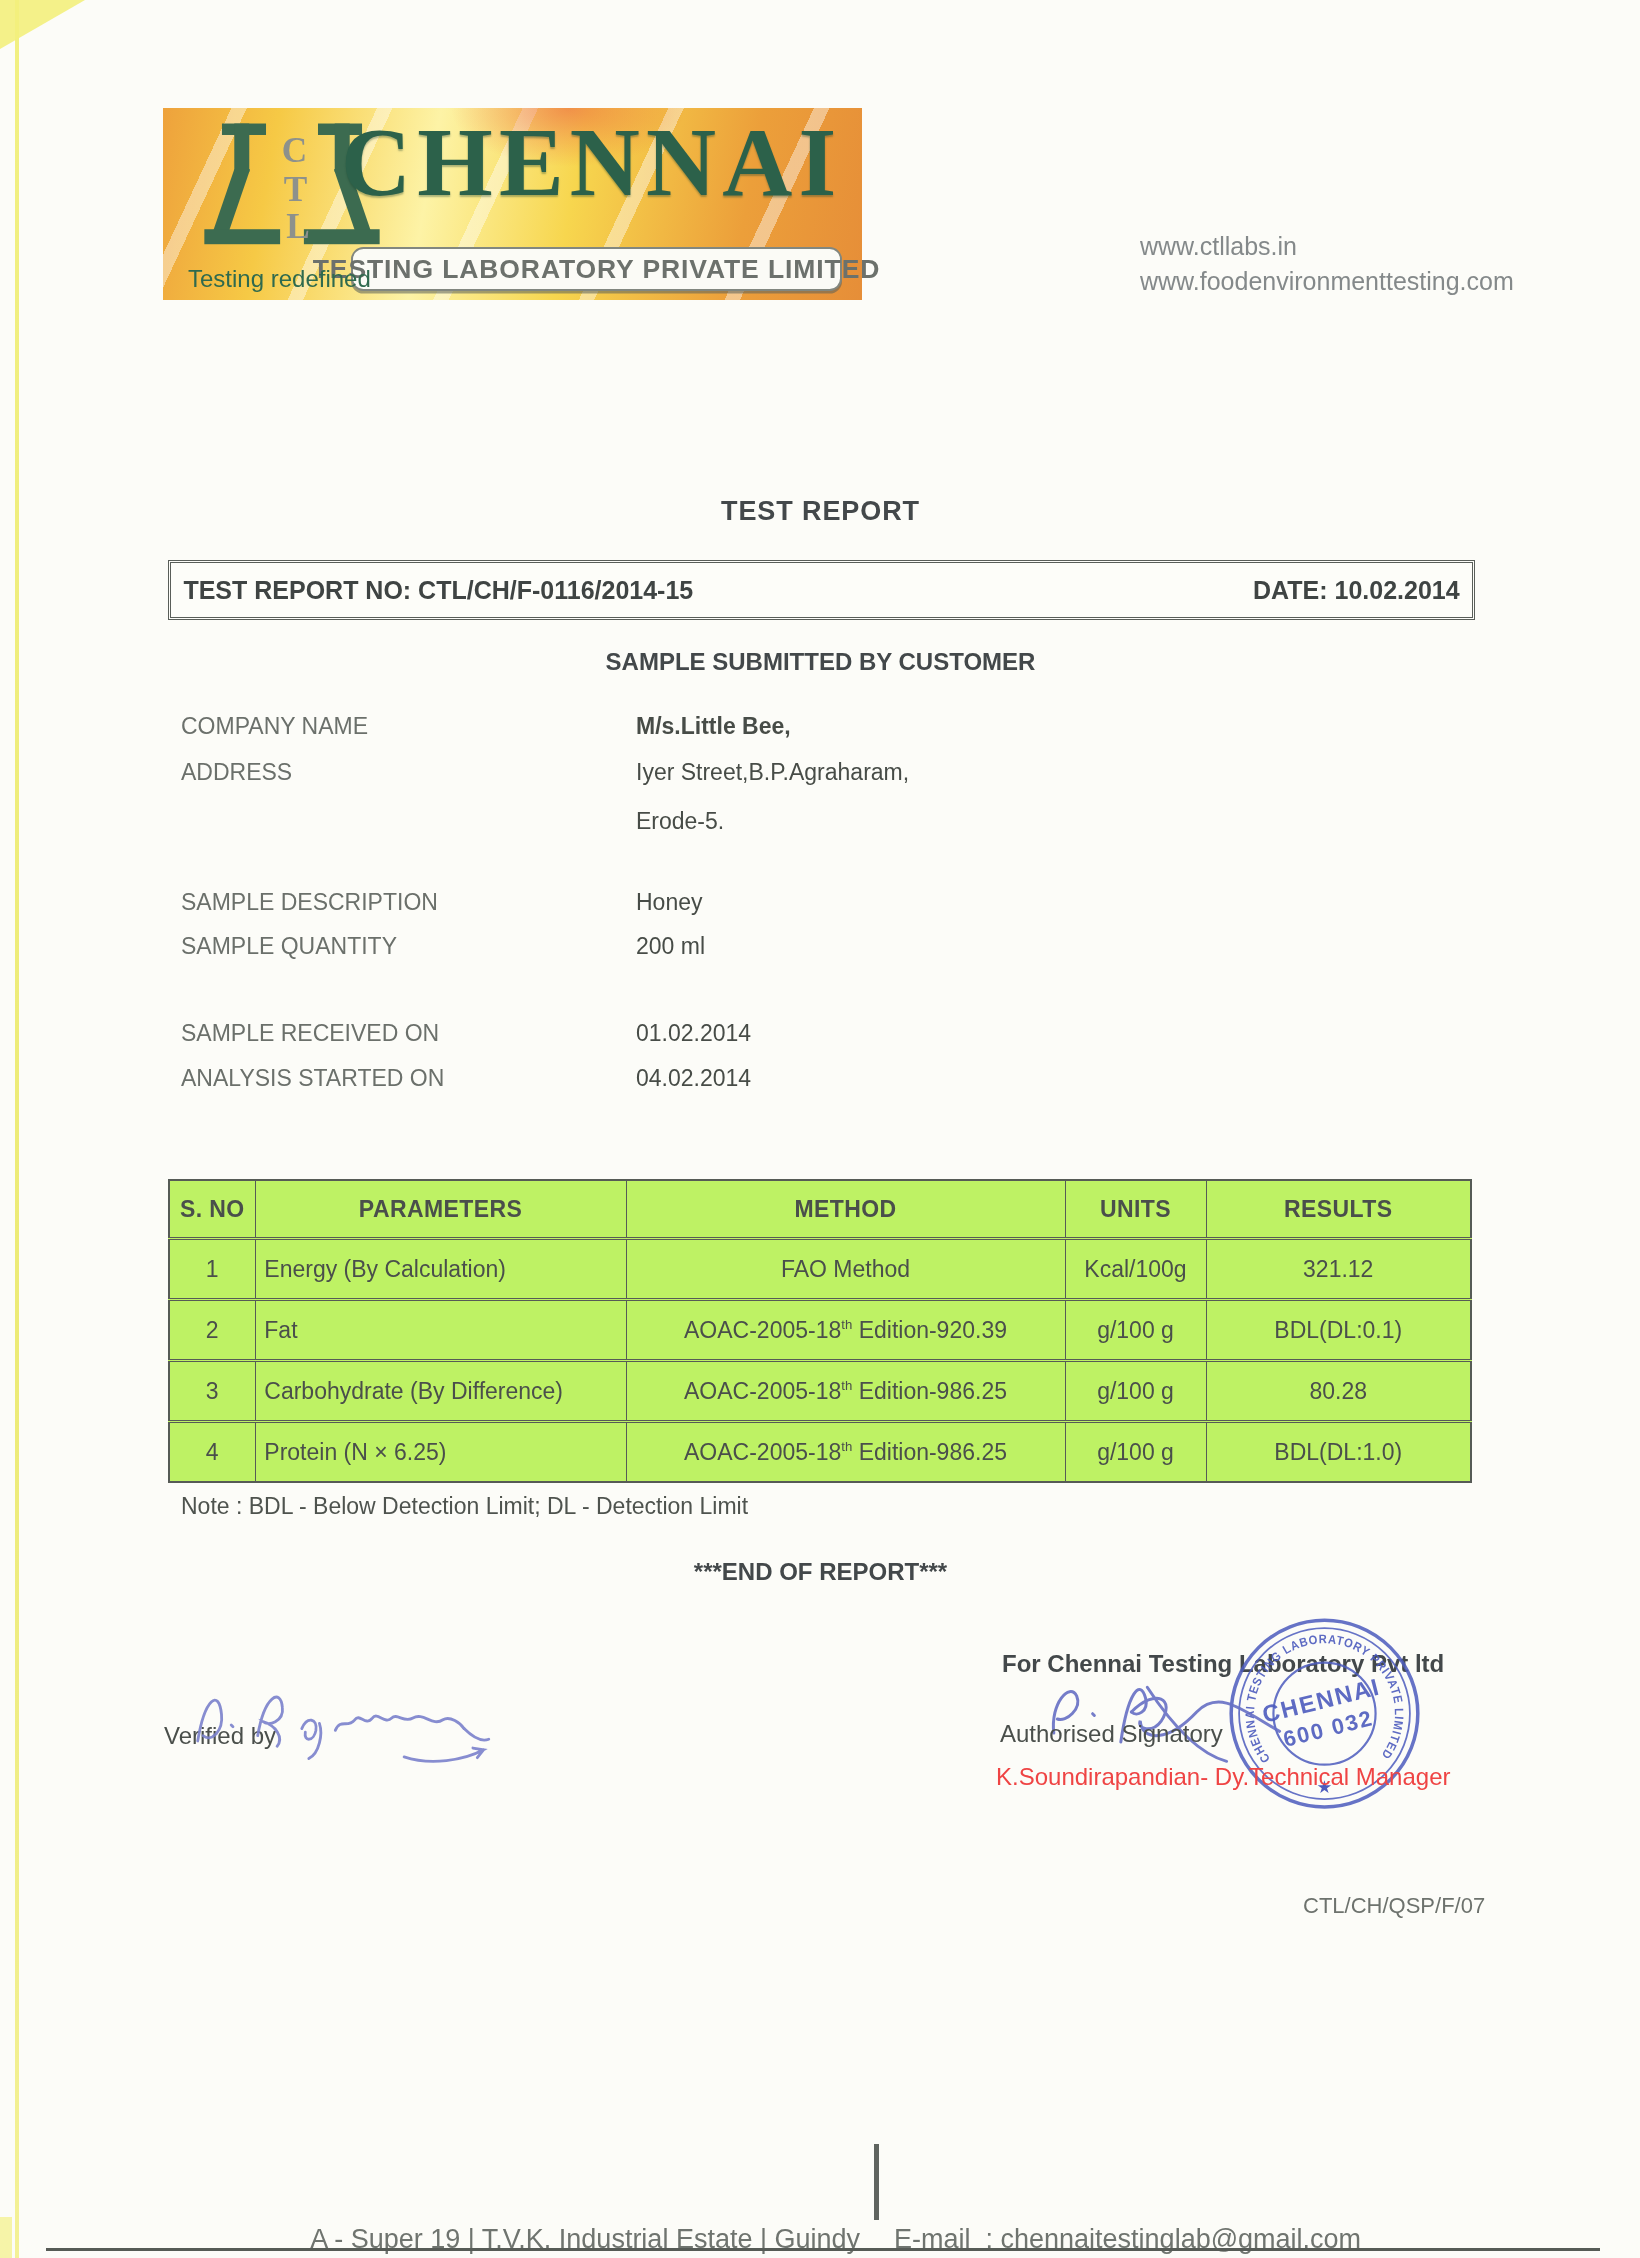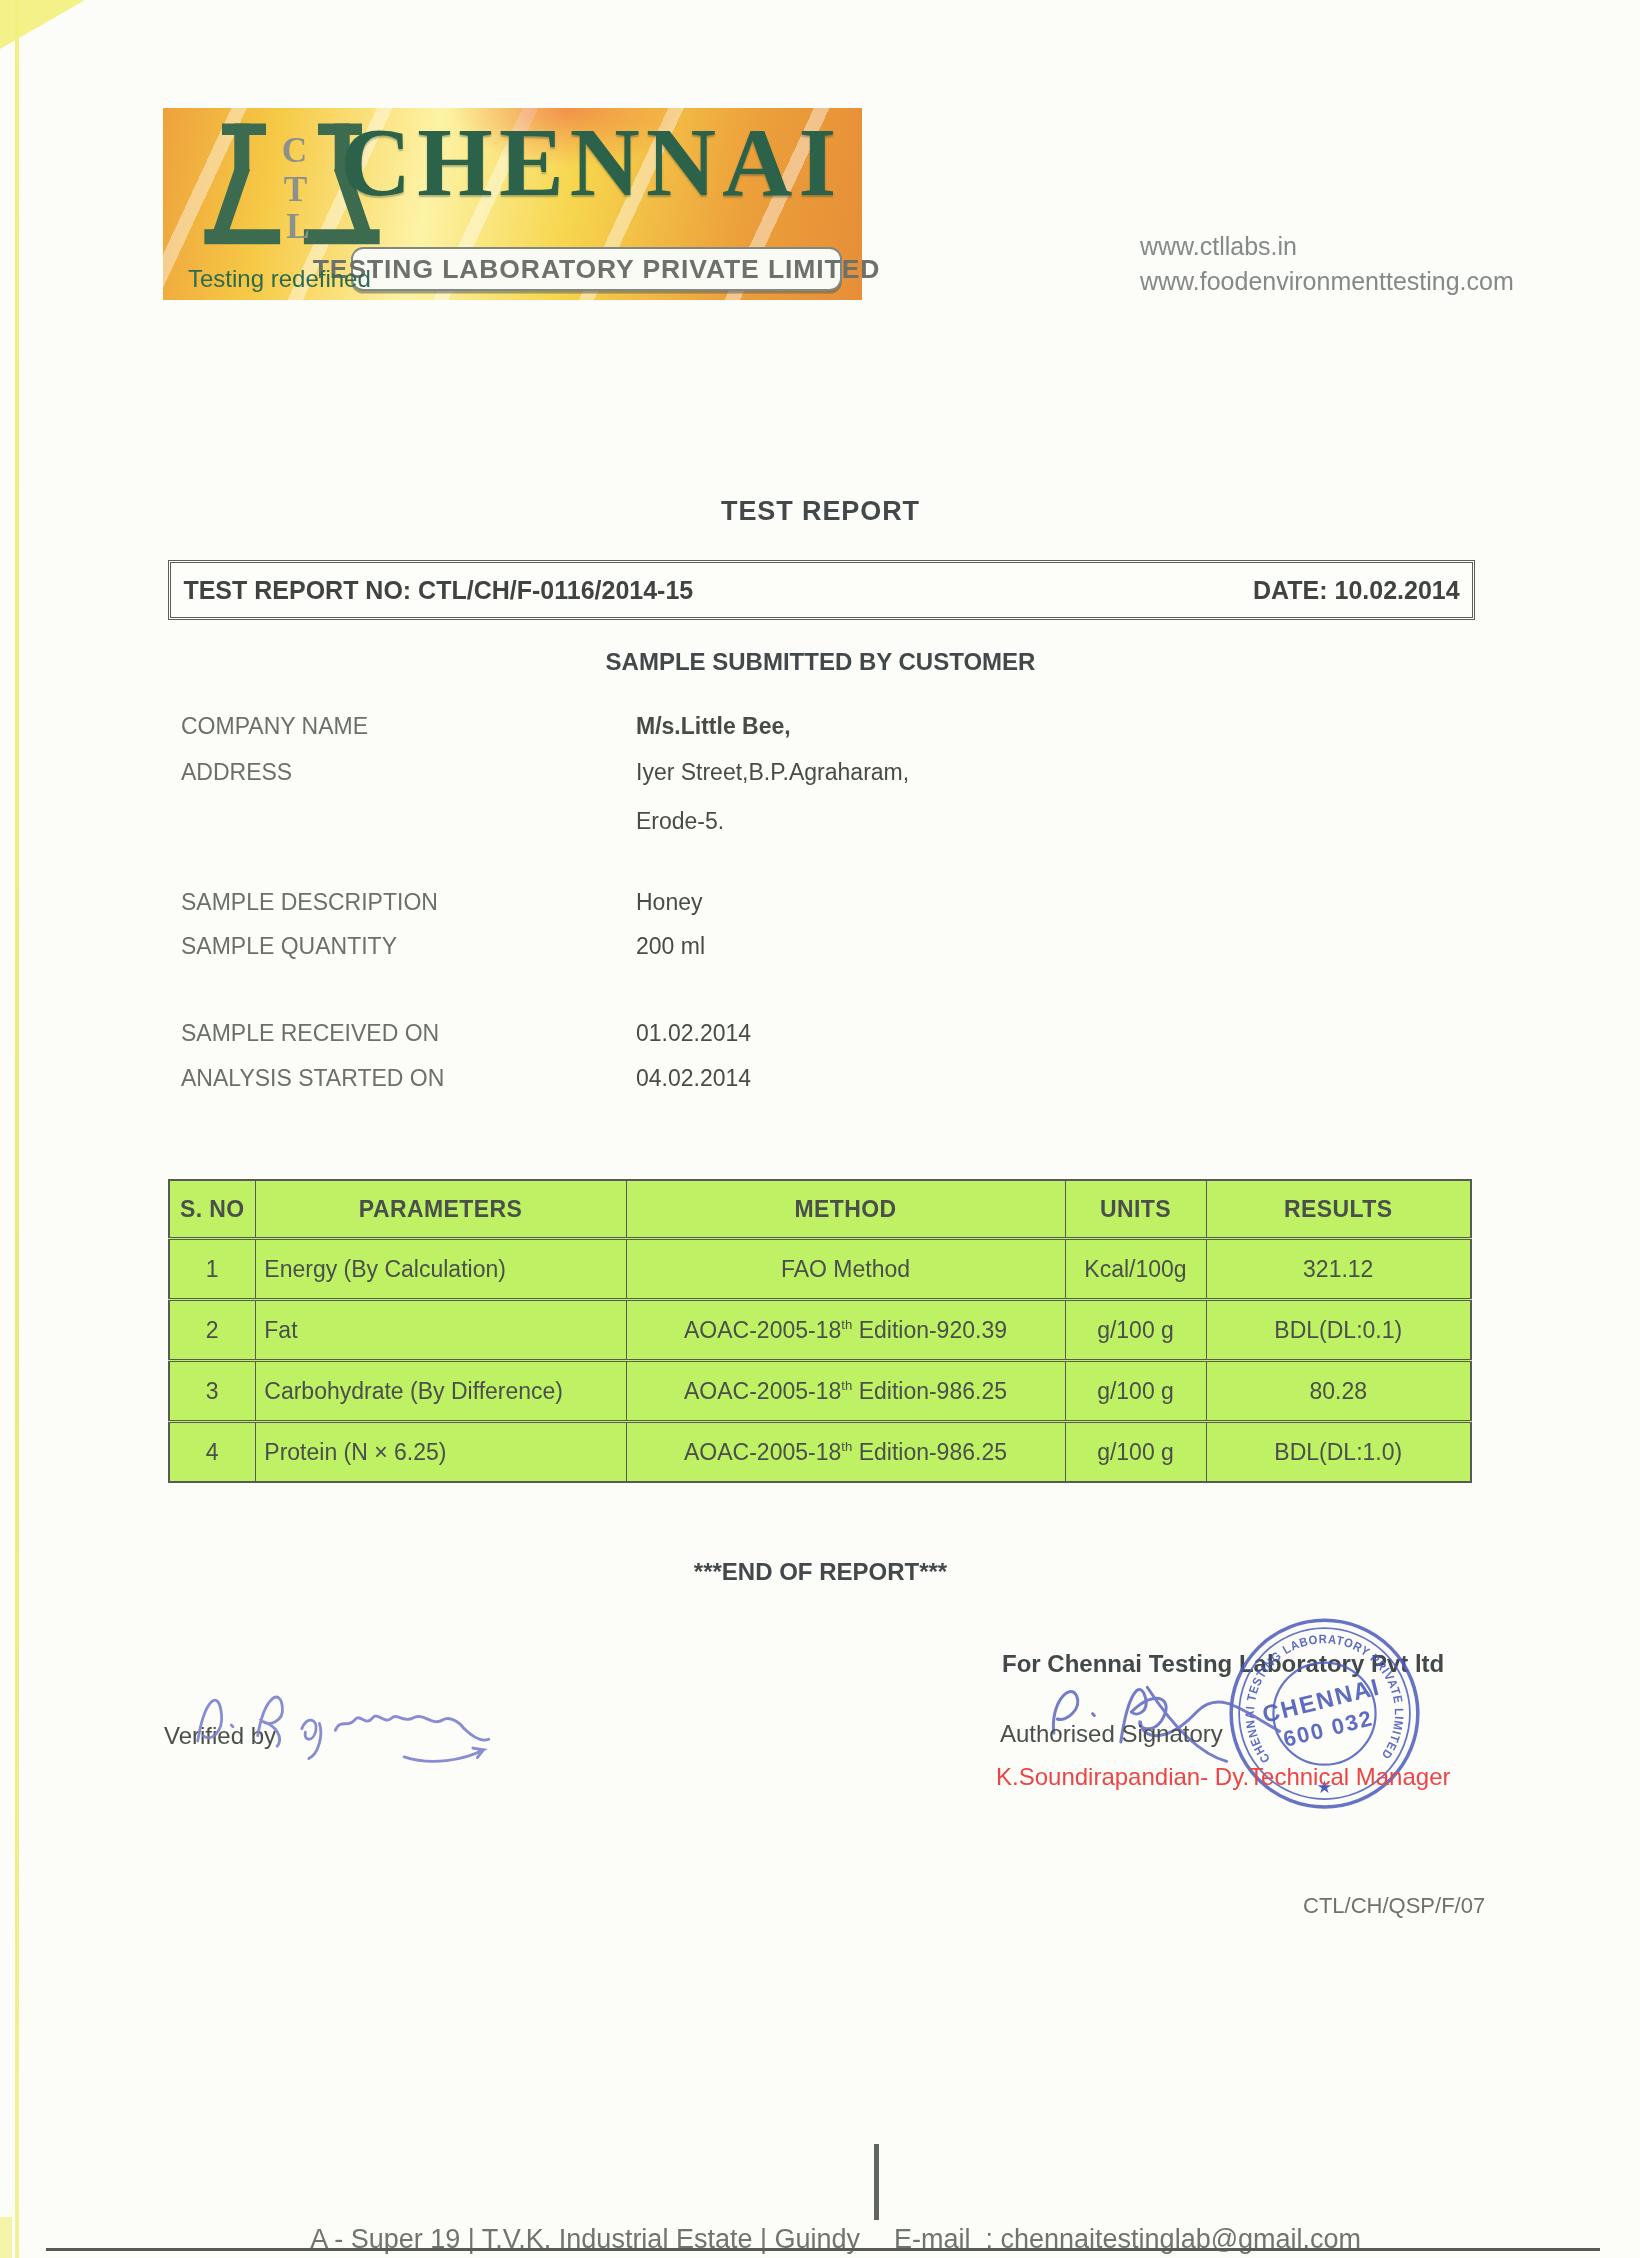--- a/index.html
+++ b/index.html
@@ -178,20 +178,21 @@
       <tr>
         <td>4</td>
         <td class="param">Protein (N × 6.25)</td>
         <td><span>AOAC-2005-18</span><sup>th</sup><span> Edition-986.25</span></td>
         <td>g/100 g</td>
         <td>BDL(DL:1.0)</td>
       </tr>
     </tbody>
   </table>
 
+  <div class="note">Note : BDL - Below Detection Limit; DL - Detection Limit</div>
   <div class="h-center end-marker">***END OF REPORT***</div>
 
   <div class="for-company">For Chennai Testing Laboratory Pvt ltd</div>
 
   <svg class="stamp" width="199" height="203" viewBox="-113 -114 226 230">
     <g stroke="#4d5cbe" fill="none" opacity="0.85">
       <circle r="106" stroke-width="4"></circle>
       <circle r="97" stroke-width="2"></circle>
       <circle r="58" stroke-width="2.5"></circle>
     </g>

